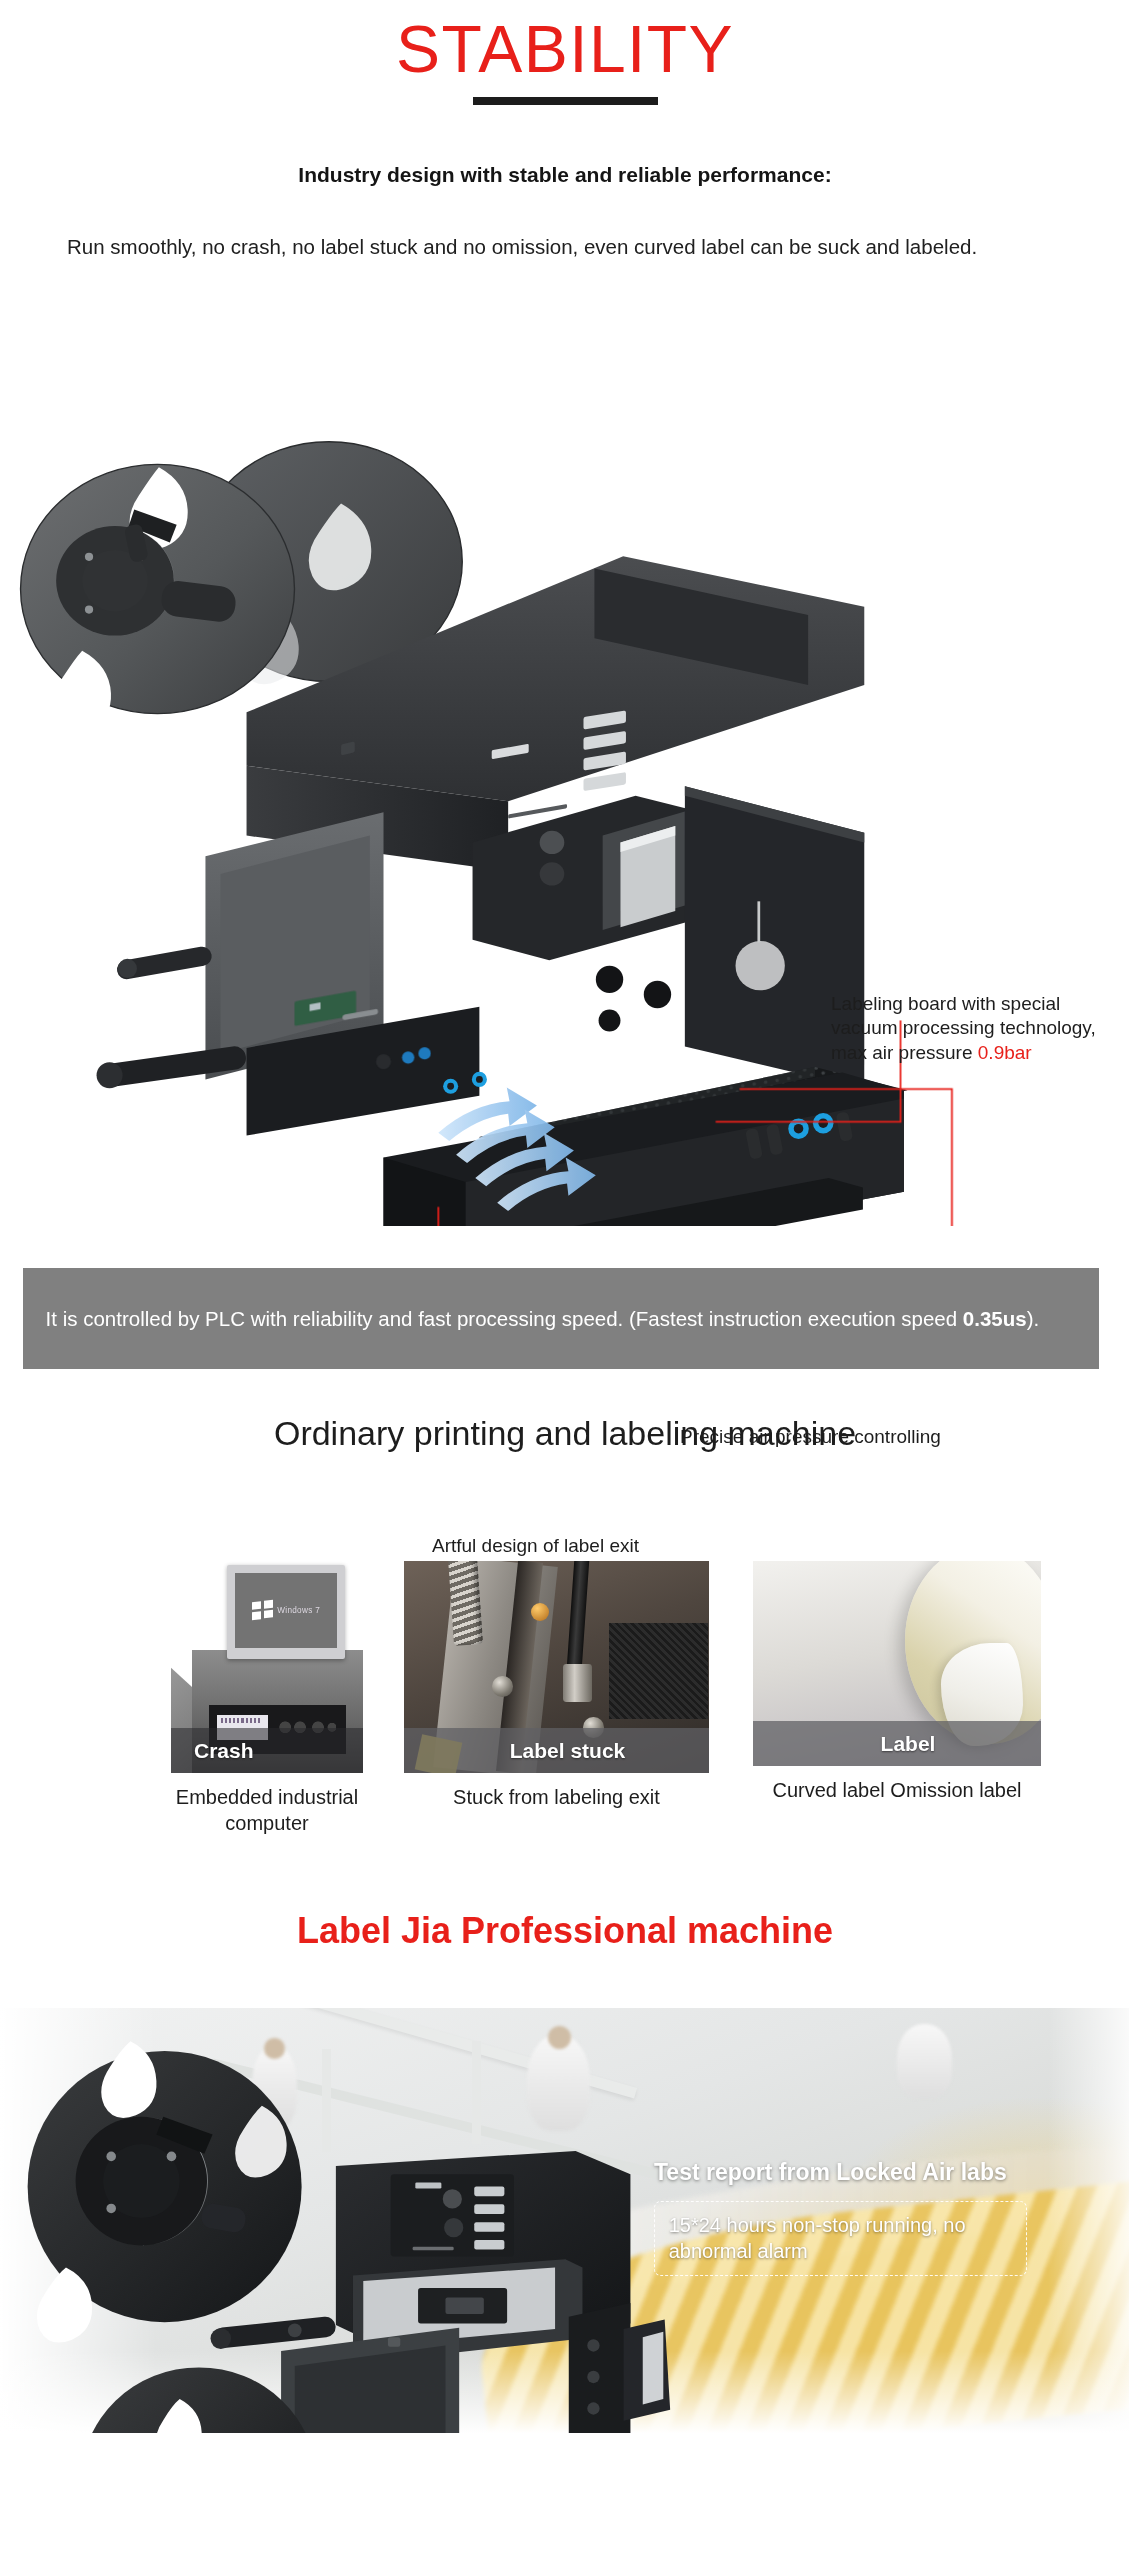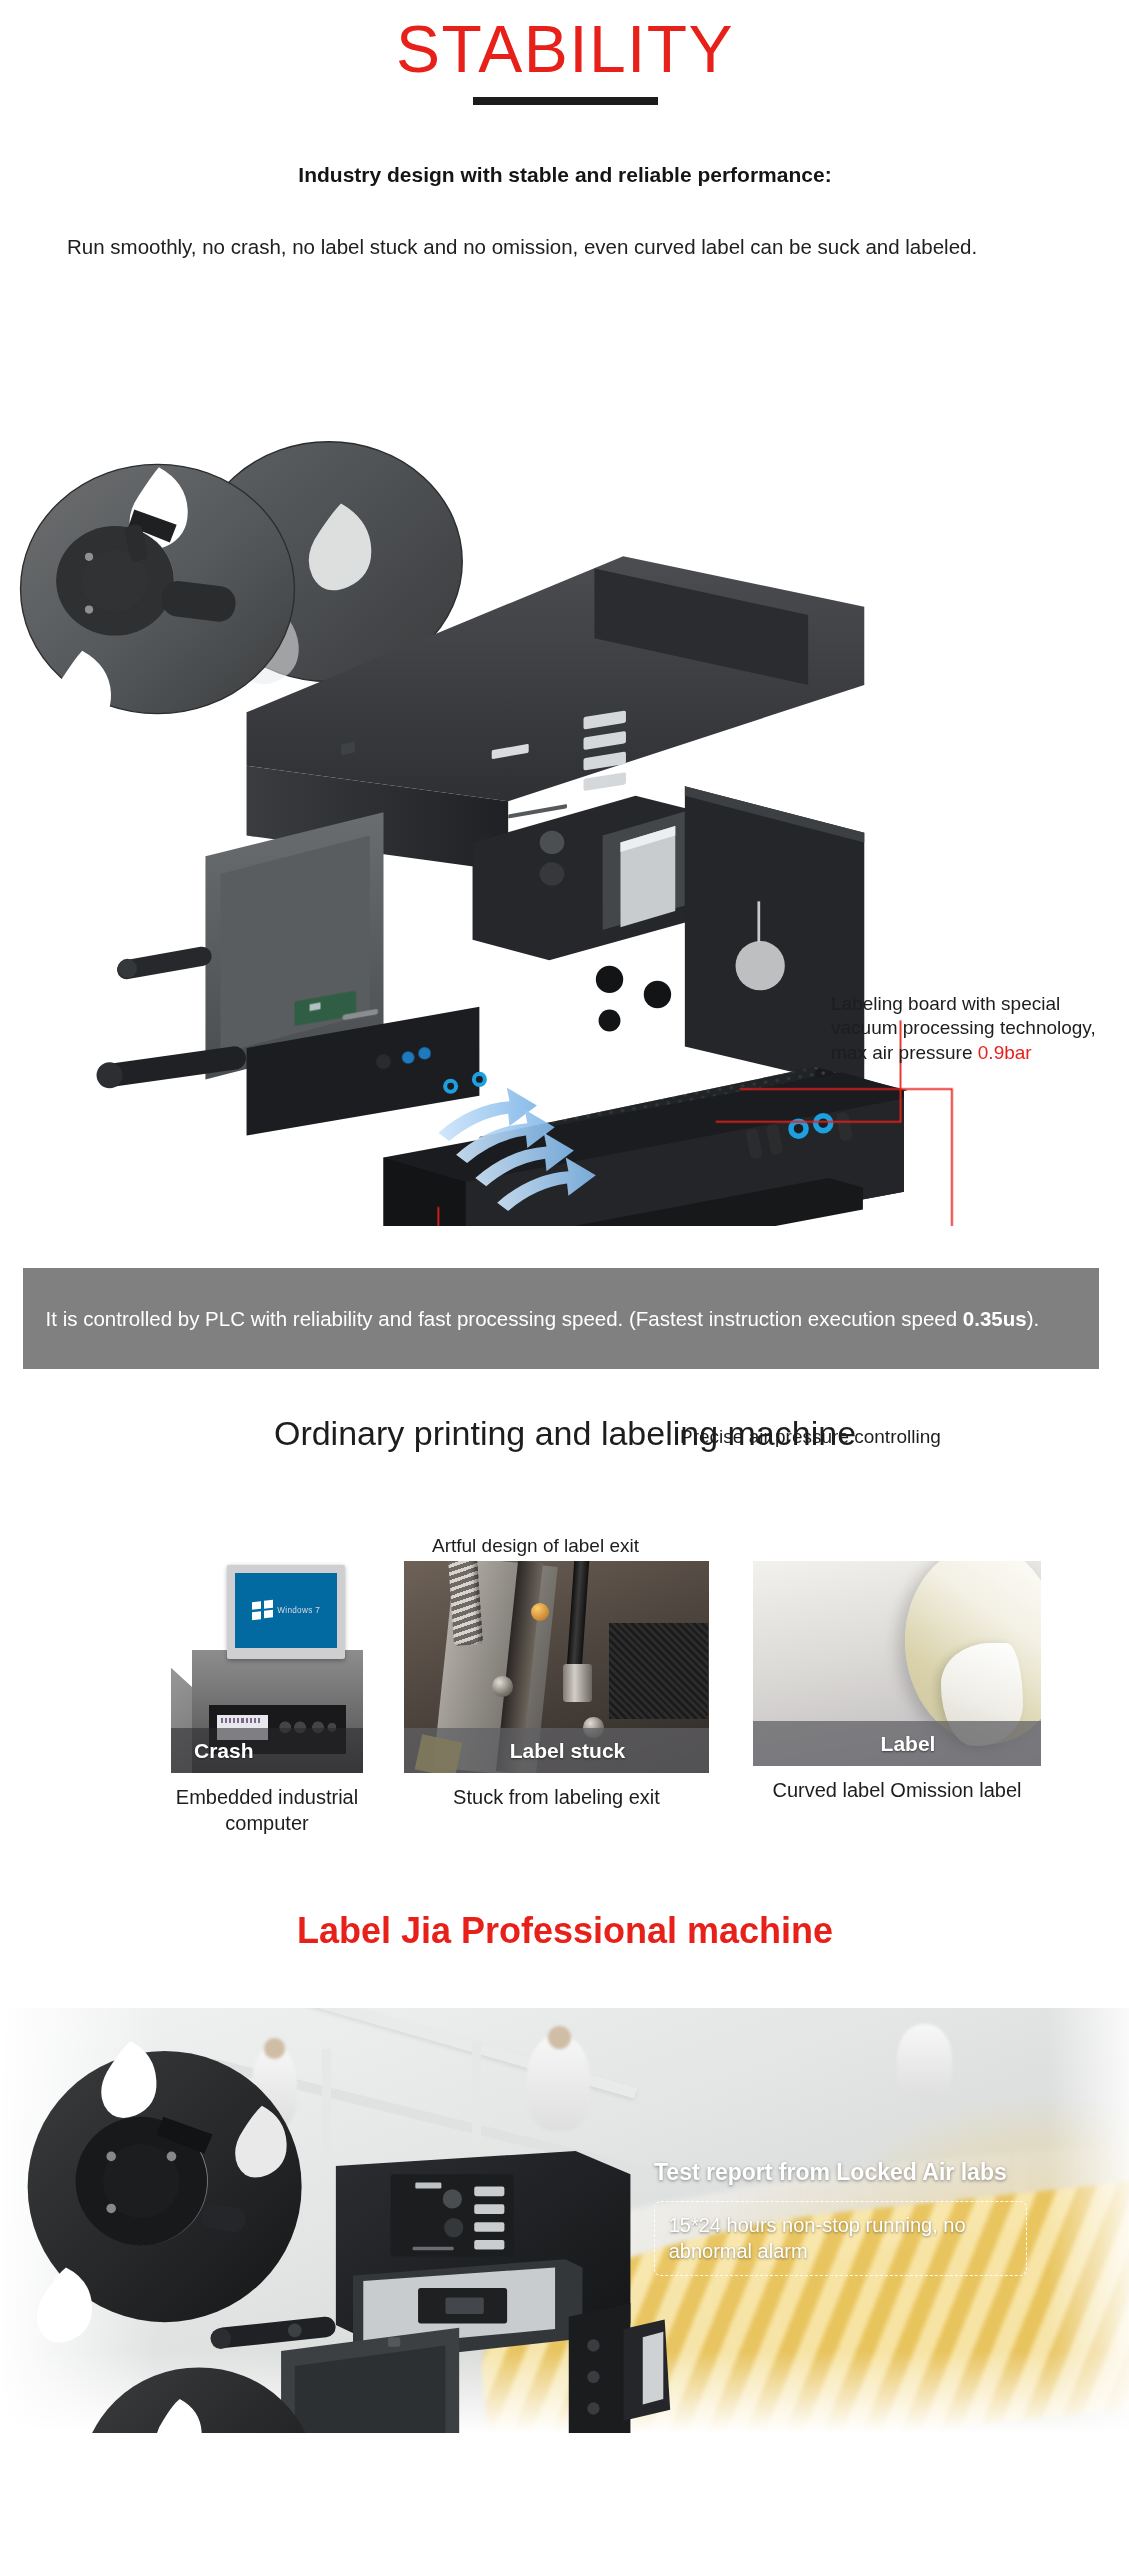--- a/index.html
+++ b/index.html
@@ -120,21 +120,21 @@
     position: absolute; left: 20.5px; top: 89px; width: 171px; height: 123px;
     background: linear-gradient(180deg,#8d8d8d 0%, #6a6a6a 55%, #4a4a4a 100%);
   }
   .pc-monitor {
     position: absolute; left: 56px; top: 4.1px; width: 118px; height: 94px;
     background: #cfcfd2; border-radius: 2.1px;
     box-shadow: 0 1.4px 4.1px rgba(0,0,0,.3);
   }
   .pc-screen {
     position: absolute; left: 8.2px; top: 7.5px; right: 8.2px; bottom: 11px;
-    background: #0369a1;
+    background: #737373;
     display:flex; align-items:center; justify-content:center; gap:4.8px;
   }
   .win-logo {
     width: 20.5px; height: 18px;
     background:
       linear-gradient(#fff,#fff) 0 0/9px 7.5px no-repeat,
       linear-gradient(#fff,#fff) 11.6px 0/9px 8.2px no-repeat,
       linear-gradient(#fff,#fff) 0 9.6px/9px 8.2px no-repeat,
       linear-gradient(#fff,#fff) 11.6px 10.3px/9px 7.5px no-repeat;
     transform: skewY(-7deg);

